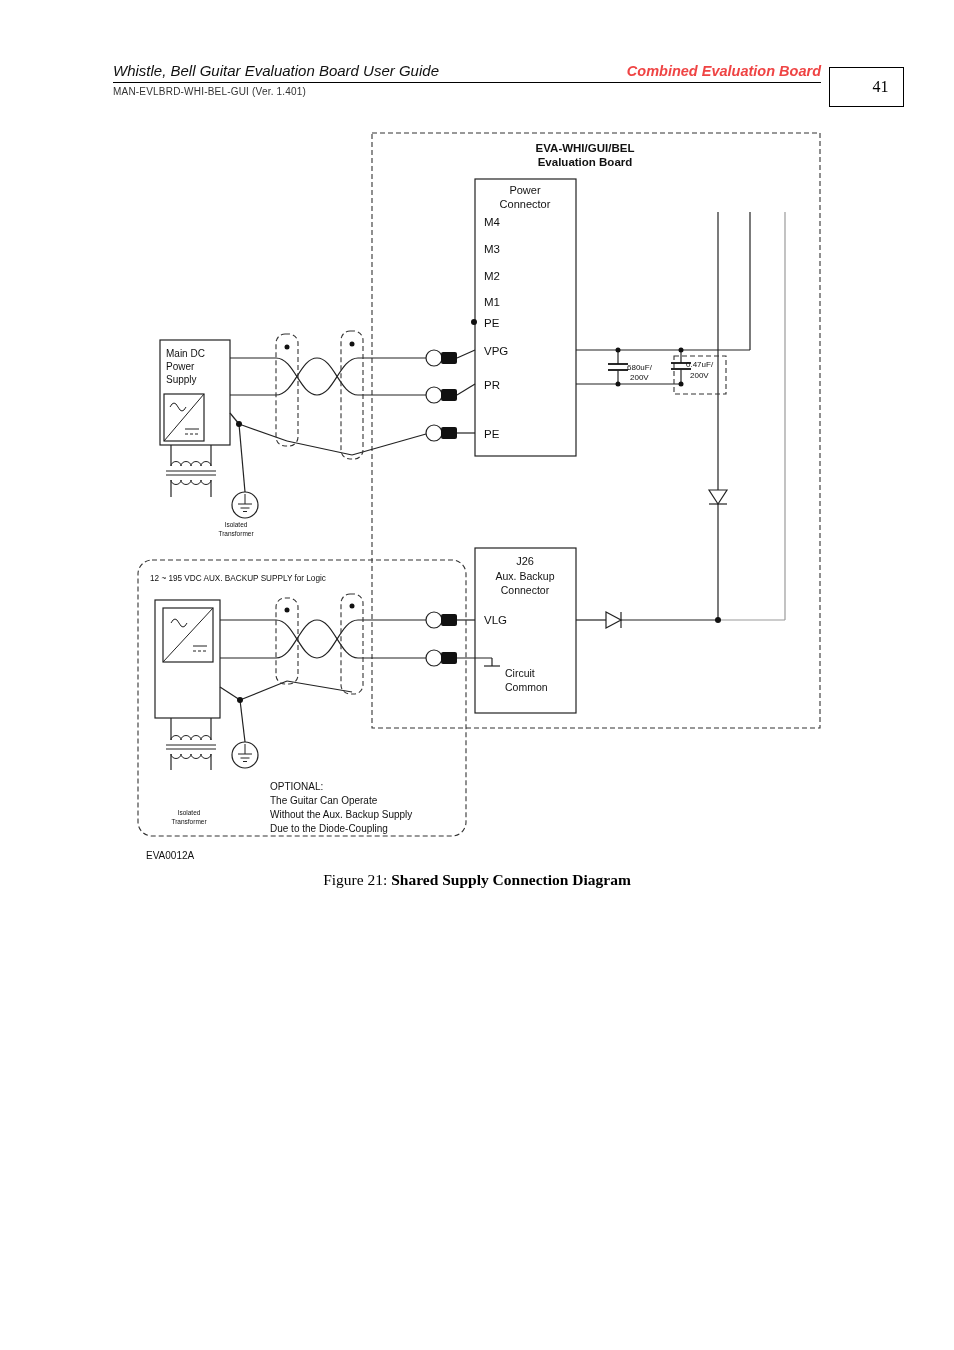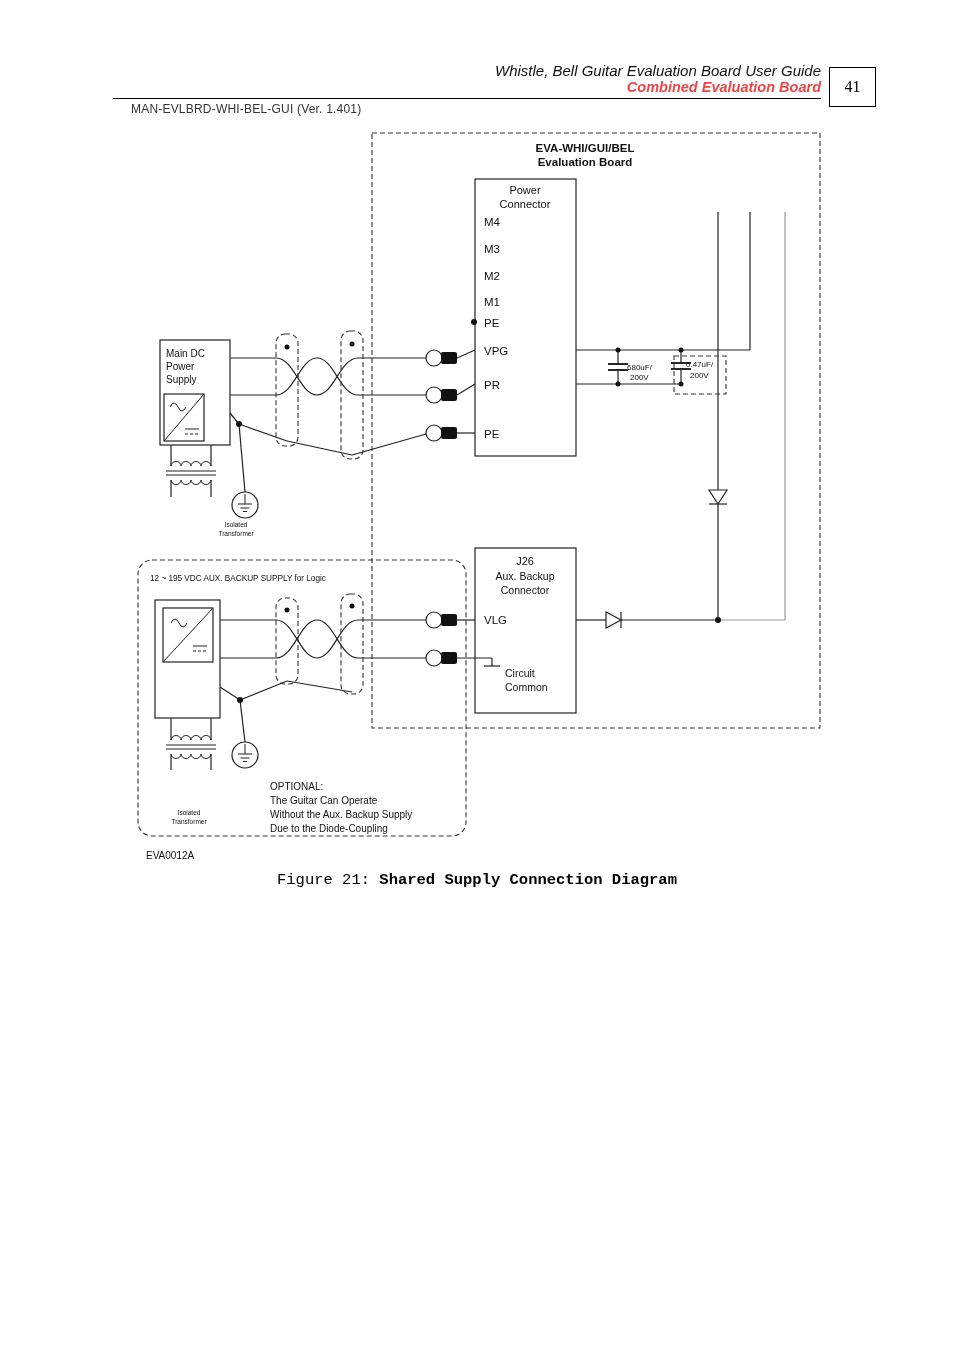--- a/index.html
+++ b/index.html
@@ -3,31 +3,31 @@
 <meta charset="utf-8">
 <style>
   html,body{margin:0;padding:0;}
   body{width:954px;height:1350px;background:#fff;position:relative;
        font-family:"Liberation Sans",sans-serif;}
   .page{position:absolute;inset:0;background:#fff;overflow:hidden;}
 
   
   .header{position:absolute;left:113px;top:62px;width:708px;}
   .header-row{display:flex;justify-content:space-between;align-items:flex-end;
-              border-bottom:1.4px solid #000;padding-bottom:3px;flex-direction:column;}
+              border-bottom:1.4px solid #000;padding-bottom:3px;}
   .doc-title{font-style:italic;font-size:15px;color:#111;}
   .section-title{font-style:italic;font-weight:bold;font-size:14.5px;color:#ef4444;}
-  .doc-code{font-size:12px;color:#333;margin-top:3px;letter-spacing:.2px;margin-left:18px;}
+  .doc-code{font-size:10px;color:#333;margin-top:3px;letter-spacing:.2px;}
   .page-number-box{position:absolute;left:829px;top:67px;width:45px;height:38px;
        border:1.3px solid #000;display:flex;align-items:center;justify-content:center;
-       font-family:"Liberation Serif",serif;font-size:16px;color:#000;background:#fff;}
+       font-family:"Liberation Serif",serif;font-size:16px;color:#000;background:#fff;padding-left:28px;}
 
   
   .caption{position:absolute;top:871px;left:0;width:954px;text-align:center;
-       font-family:Liberation Mono, monospace;font-size:15.5px;color:#000;}
+       font-family:Liberation Serif, serif;font-size:15.5px;color:#000;}
 
   
   svg.diagram{position:absolute;left:0;top:0;}
   svg text{font-family:"Liberation Sans",sans-serif;fill:#111;}
   .tm{text-anchor:middle;}
   .b{font-weight:bold;}
   .dash{fill:none;stroke:#333;stroke-width:1.1;stroke-dasharray:5 3;}
   .wire{stroke:#222;stroke-width:1.2;fill:none;}
   .wire-grey{stroke:#9a9a9a;stroke-width:1.2;fill:none;}
   .box{fill:#fff;stroke:#222;stroke-width:1.2;}

